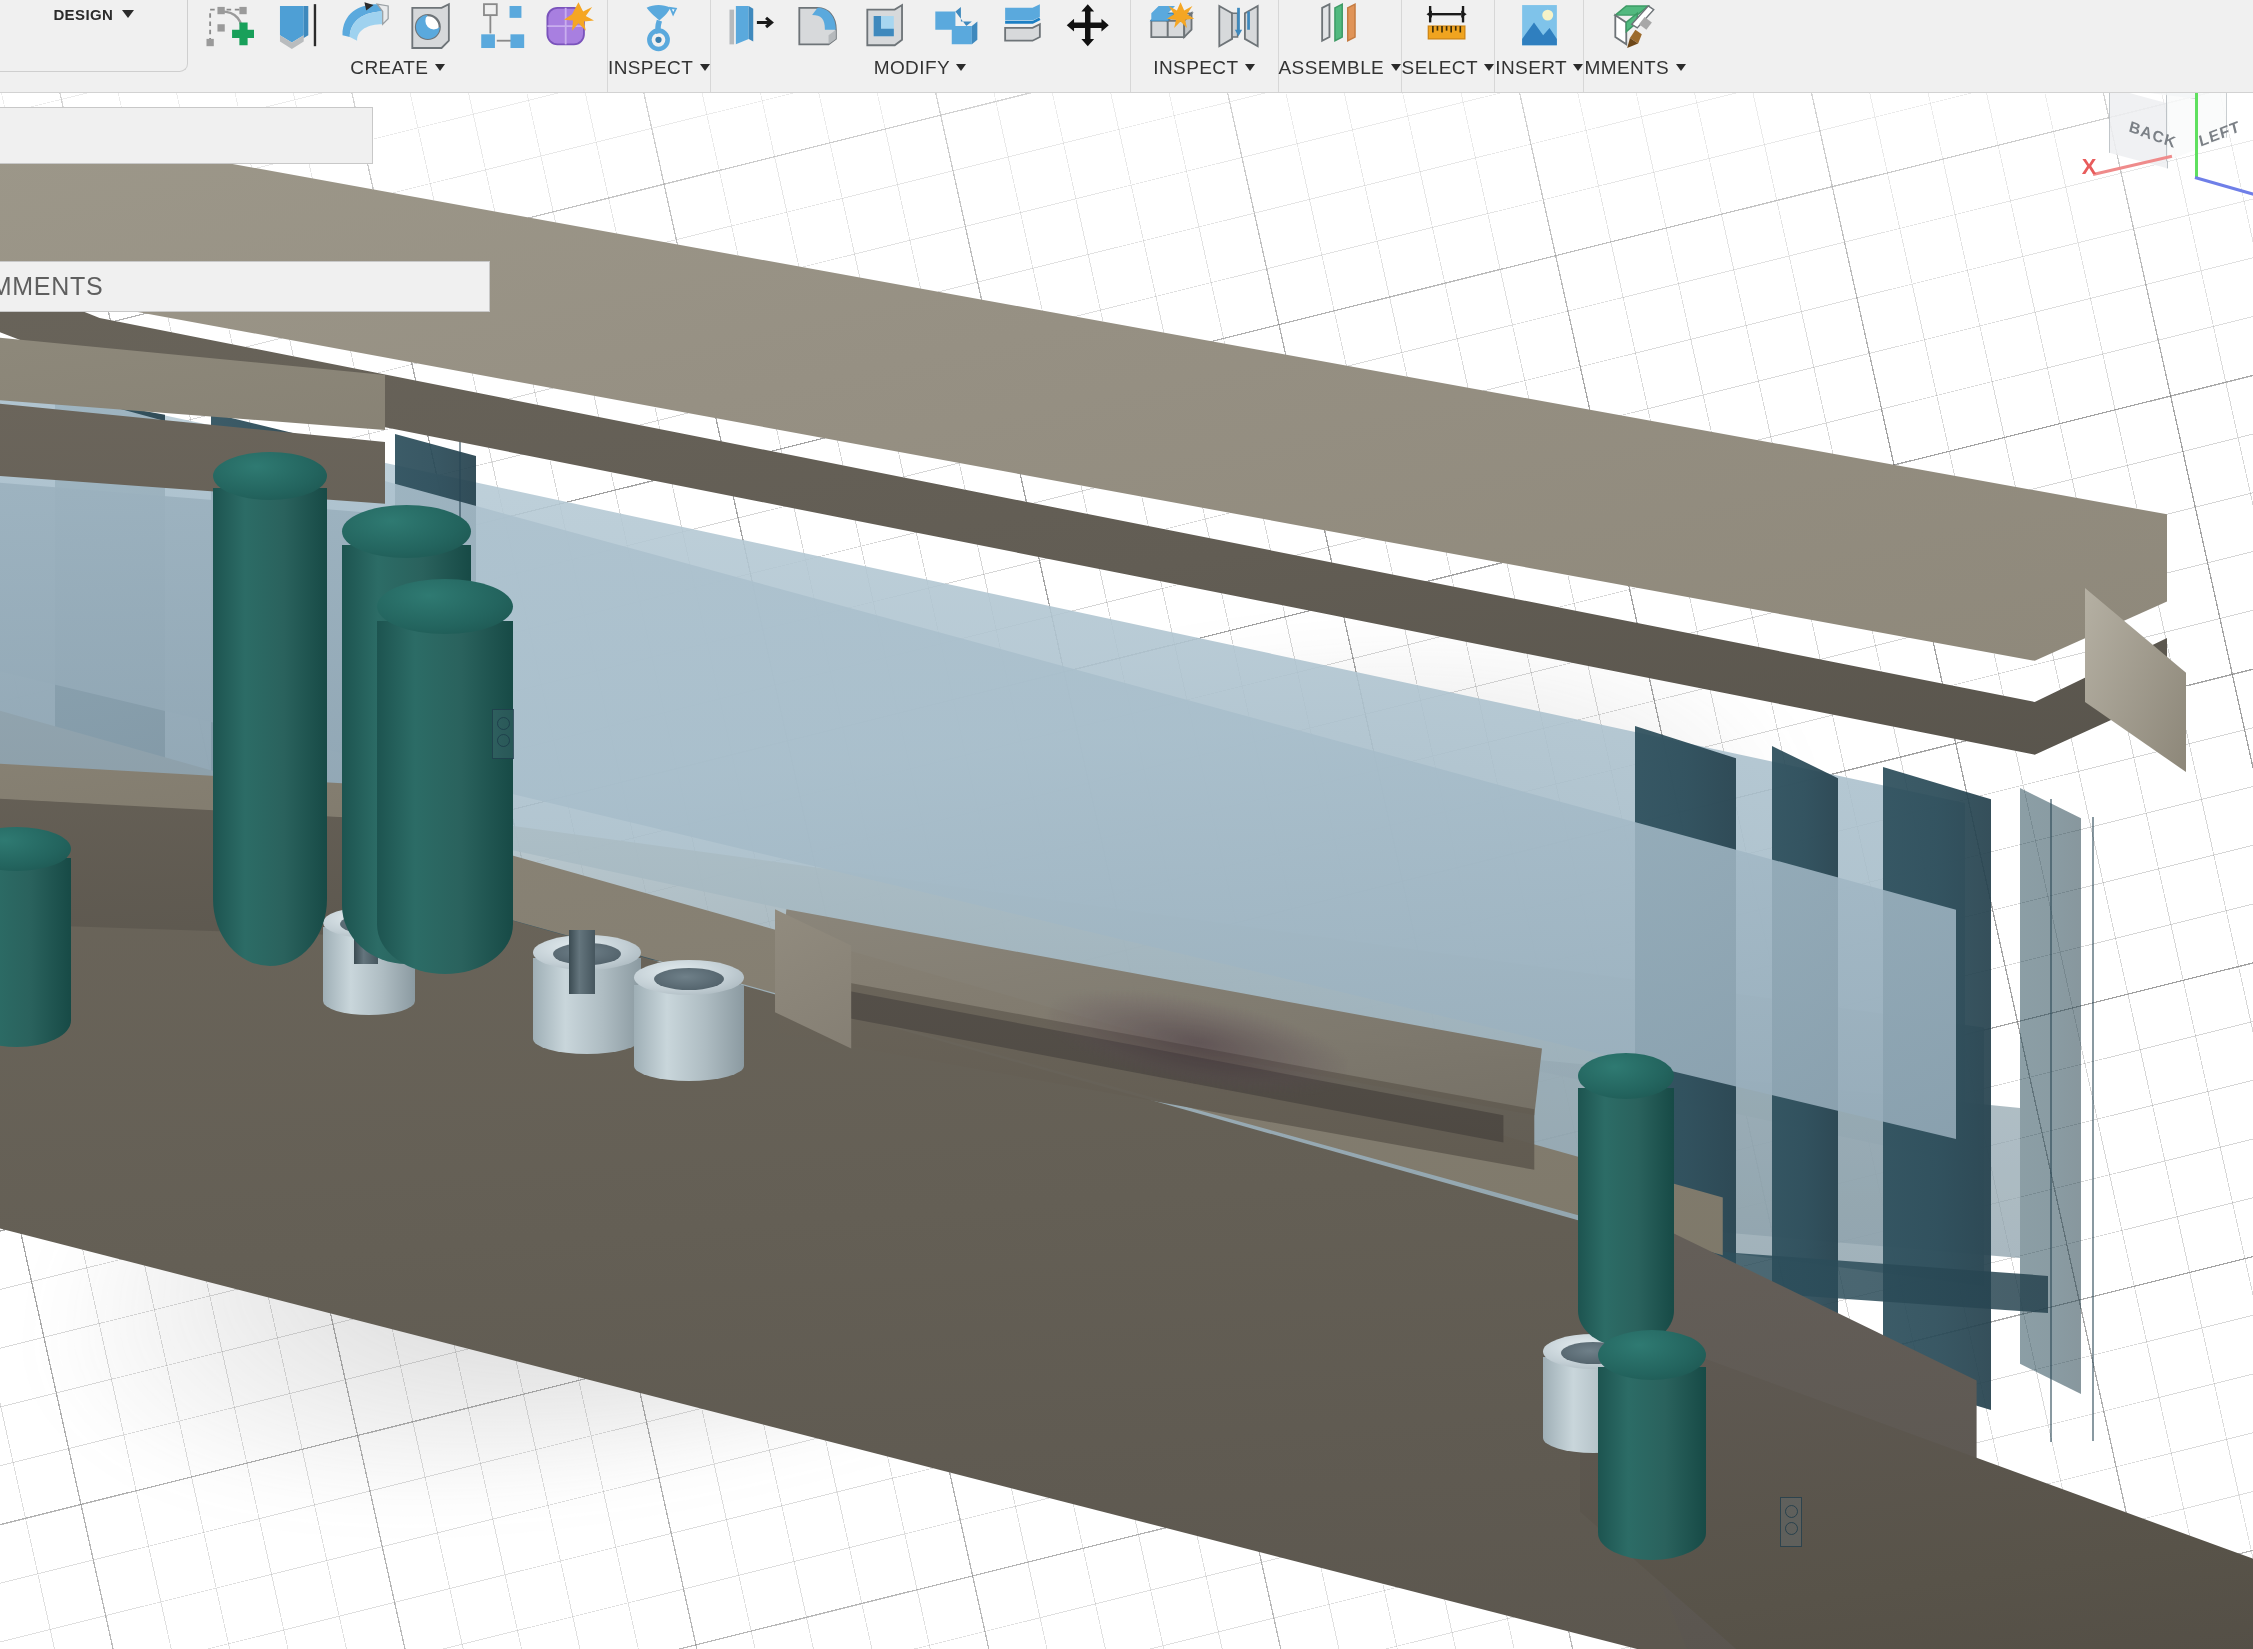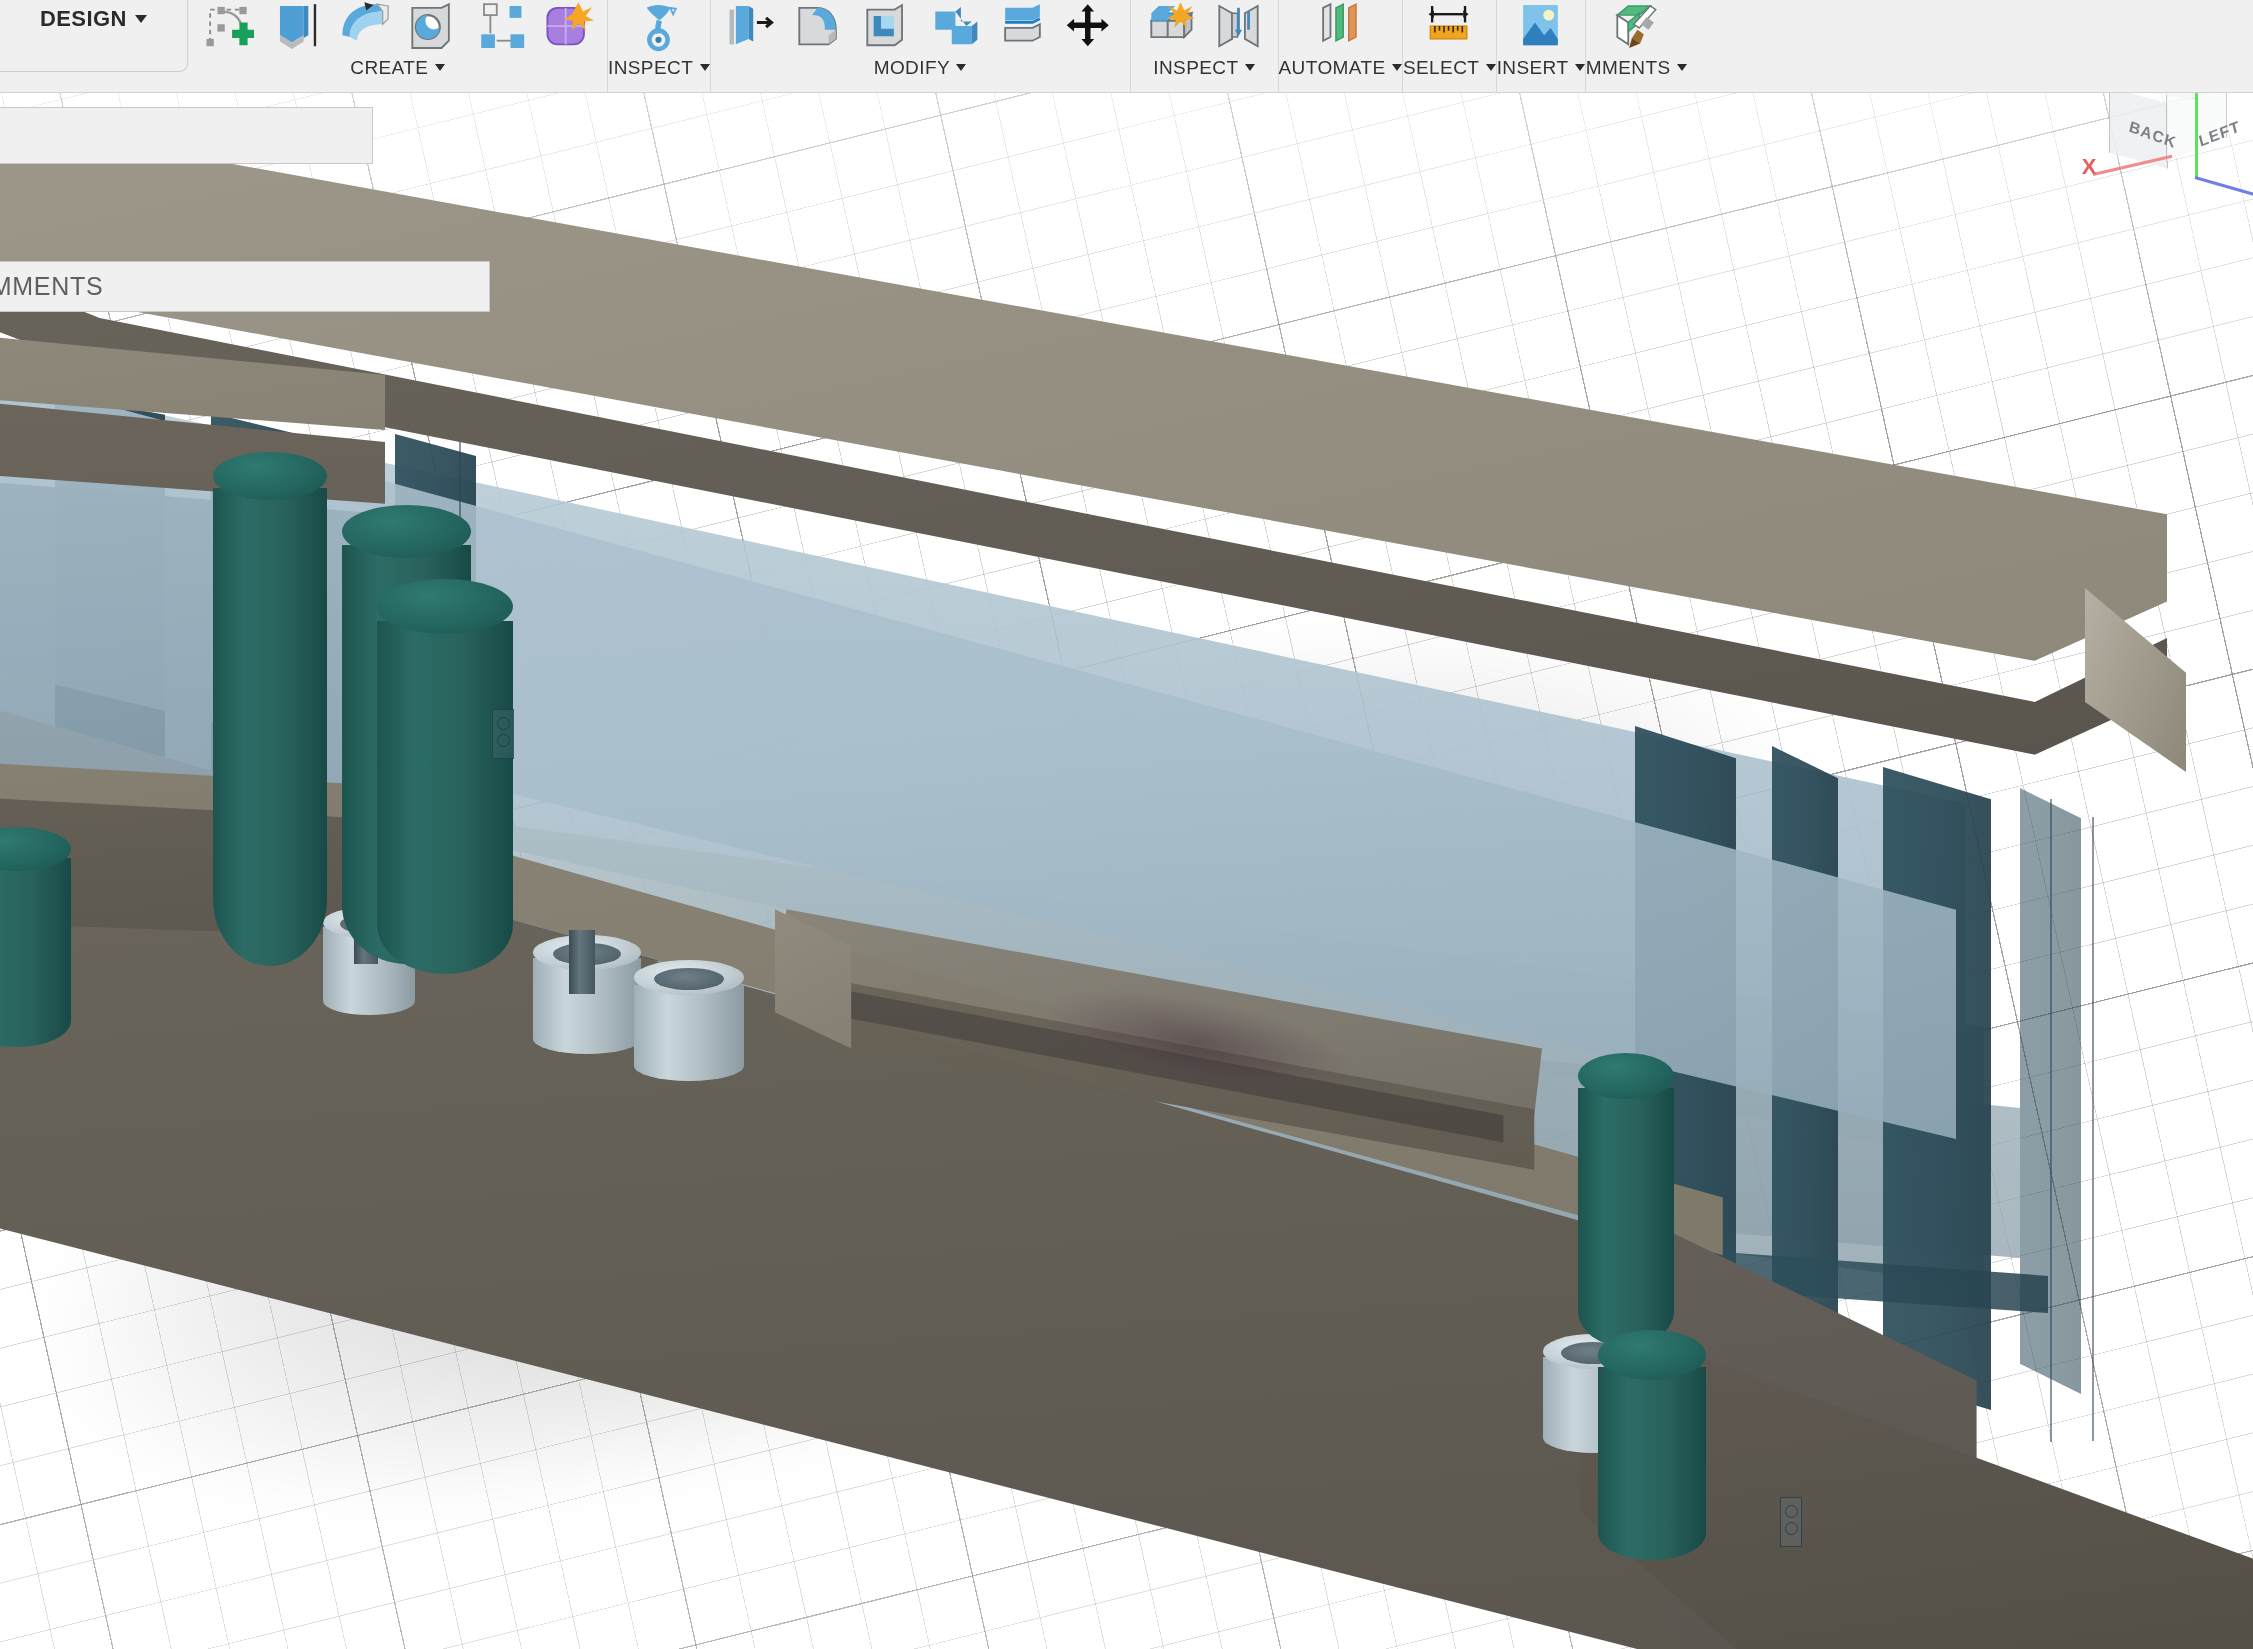--- a/index.html
+++ b/index.html
@@ -19,21 +19,21 @@
     width:188px;height:92px;position:relative;flex:0 0 188px;
   }
   .tb-tab{
     position:absolute;left:0;top:0;width:188px;height:72px;
     background:#f0f0f0;border-right:0.9px solid #cfcfcf;
     border-bottom:0.9px solid #cfcfcf;border-bottom-right-radius:8.3px;
     display:flex;align-items:flex-start;justify-content:center;
     padding-top:5.5px;box-sizing:border-box;
   }
   .tb-tab-label{
-    font-size:22px;font-weight:bold;color:#2b2b2b;letter-spacing:0.4px;
+    font-size:15px;font-weight:bold;color:#2b2b2b;letter-spacing:0.4px;
     display:flex;align-items:center;gap:8.3px;
   }
   .caret{
     width:0;height:0;border-left:6.4px solid transparent;
     border-right:6.4px solid transparent;border-top:8.3px solid #2b2b2b;
     display:inline-block;
   }
   .caret.sm{border-left-width:5.5px;border-right-width:5.5px;border-top-width:7.3px;}
 
   .tb-group{
@@ -521,21 +521,21 @@
     <div class="tb-icons">
       <div class="tb-btn">
         <svg width="53" height="50" viewBox="0 0 58 54">
           <path d="M10 6 l8 -4 v36 l-8 4z" fill="#e2e4e6" stroke="#6e7478" stroke-width="2"></path>
           <path d="M24 6 l8 -4 v36 l-8 4z" fill="#52b97f" stroke="#3d9a65" stroke-width="1.6"></path>
           <path d="M38 6 l8 -4 v36 l-8 4z" fill="#e09458" stroke="#c47b41" stroke-width="1.6"></path>
         </svg>
       </div>
     </div>
     <div class="tb-grouplabel">
-      <span>AUTOMATE</span>
+      <span>ASSEMBLE</span>
       <span class="caret sm"></span>
     </div>
   </div>
 
   <div class="tb-group">
     <div class="tb-icons">
       <div class="tb-btn">
         <svg width="53" height="50" viewBox="0 0 58 54">
           <line x1="10" y1="4" x2="10" y2="22" stroke="#1a1a1a" stroke-width="2.6"></line>
           <line x1="46" y1="4" x2="46" y2="22" stroke="#1a1a1a" stroke-width="2.6"></line>

